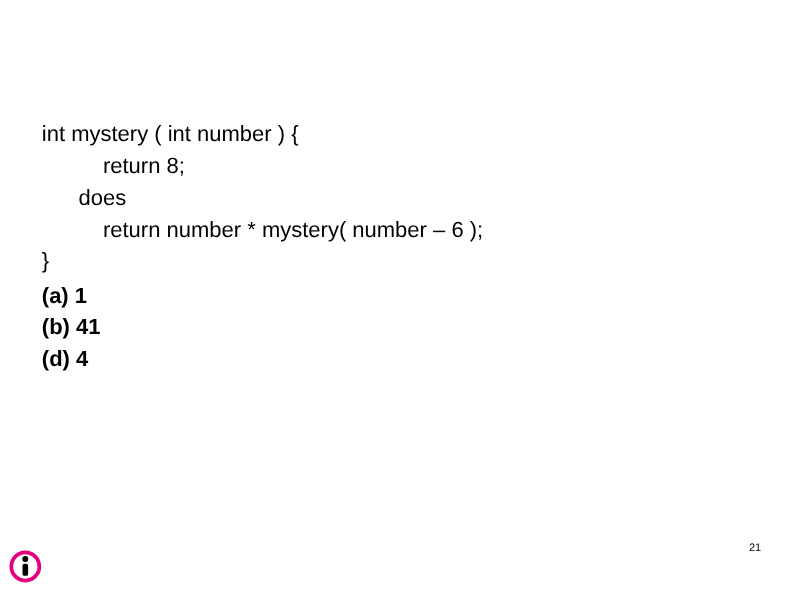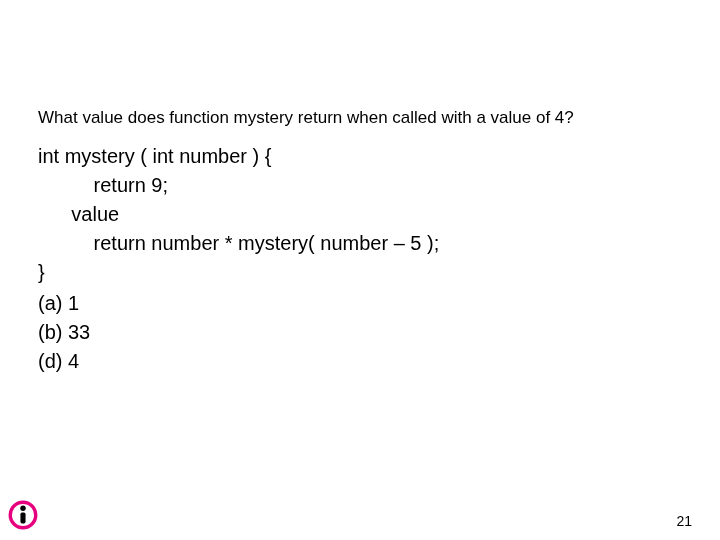--- a/index.html
+++ b/index.html
@@ -24,57 +24,56 @@
   }
   .code-block {
     font-size: 20px;
     font-weight: 400;
     color: #000;
     line-height: 1.45;
   }
   .code-line { white-space: pre; }
   .options {
     font-size: 20px;
-    font-weight: 400;
+    font-weight: 700;
     color: #000;
     line-height: 1.45;
     margin-top: 2px;
   }
   .page-num {
     position: absolute;
     right: 28px;
-    bottom: 11px;
-    font-size: 14px;
+    bottom: 36px;
+    font-size: 10px;
     color: #000;
   }
   .logo {
     position: absolute;
     left: 6px;
     bottom: 8px;
     width: 34px;
     height: 34px;
   }
 </style>
 </head>
 <body>
 
 <div class="content">
-  <div class="question">What value does function mystery return when called with a value of 4?</div>
 
   <div class="code-block">
     <div class="code-line">int mystery ( int number ) {</div>
-    <div class="code-line">          return 9;</div>
-    <div class="code-line">      value</div>
-    <div class="code-line">          return number * mystery( number – 5 );</div>
+    <div class="code-line">          return 8;</div>
+    <div class="code-line">      does</div>
+    <div class="code-line">          return number * mystery( number – 6 );</div>
     <div class="code-line">}</div>
   </div>
 
   <div class="options">
     <div>(a) 1</div>
-    <div>(b) 33</div>
+    <div>(b) 41</div>
     <div>(d) 4</div>
   </div>
 </div>
 
 <div class="page-num">21</div>
 
 <svg class="logo" viewBox="0 0 40 40">
   <circle cx="20" cy="20" r="15" fill="none" stroke="#e6007e" stroke-width="4"></circle>
   <circle cx="20" cy="12" r="3.2" fill="#000"></circle>
   <rect x="17" y="17" width="6" height="13" rx="2" fill="#000"></rect>

